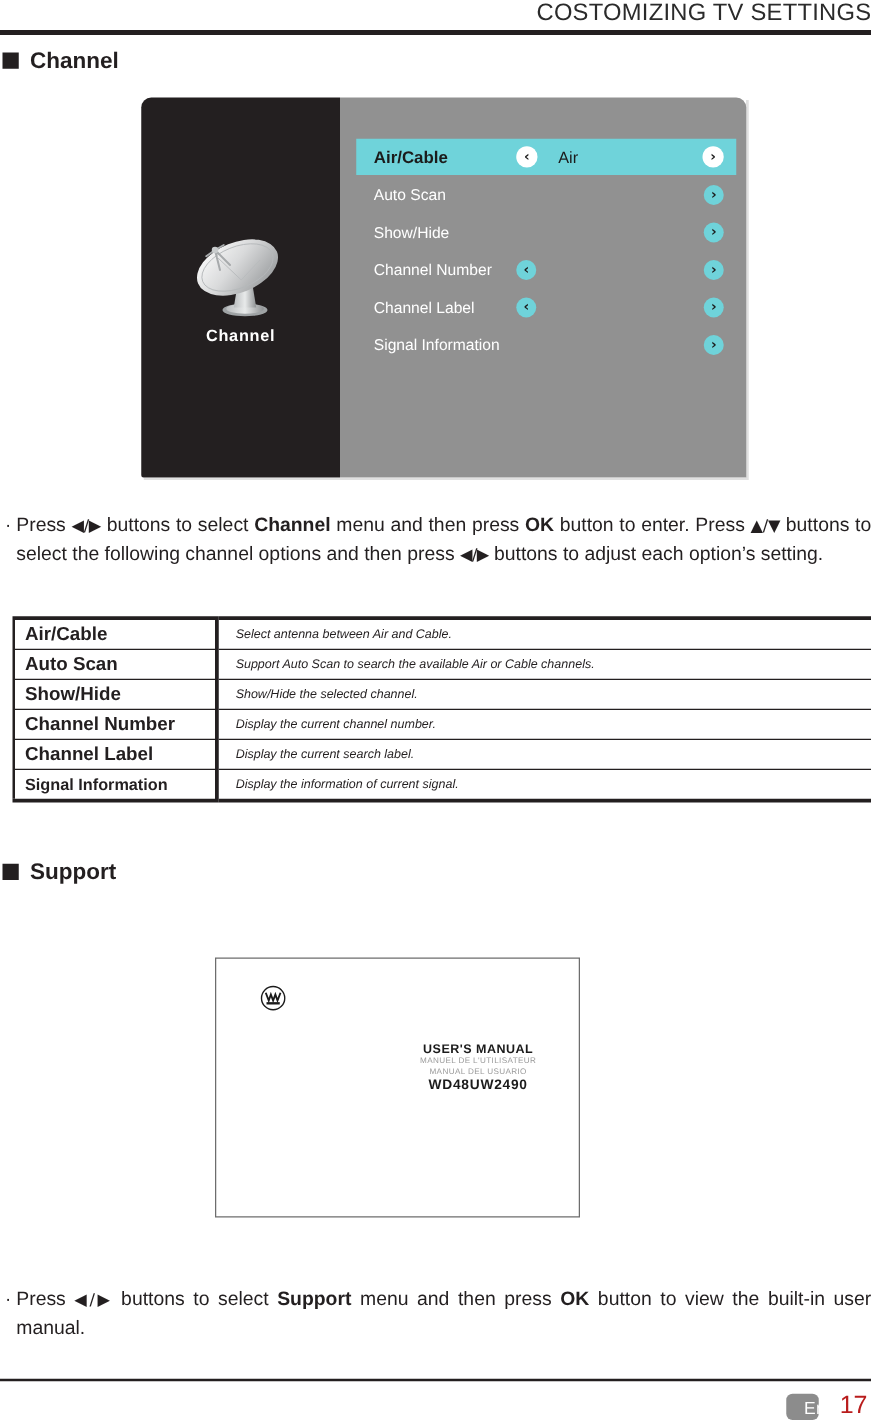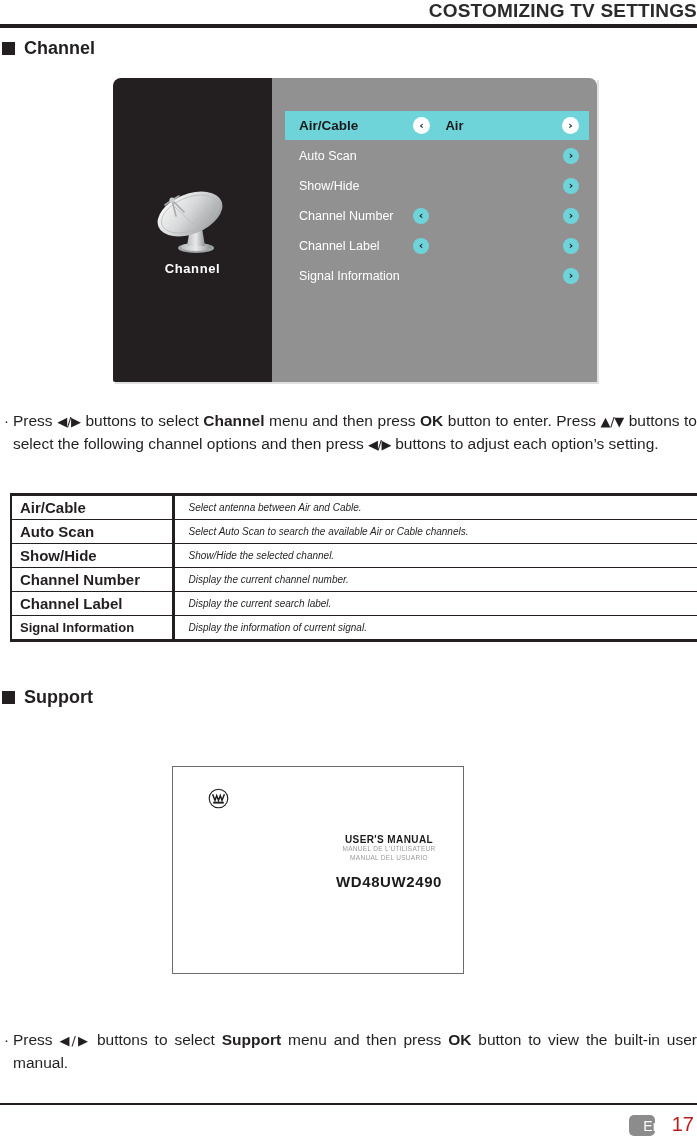--- a/index.html
+++ b/index.html
@@ -21,21 +21,21 @@
     height: 26px;
   }
   .page-header-title {
     position: absolute;
     right: 0px;
     top: 0px;
     font-size: 19px;
     letter-spacing: 0.2px;
     color: #2b2b2b;
     white-space: nowrap;
-    font-weight: 700;
+    font-weight: 400;
   }
   .header-rule {
     position: absolute;
     left: 0; right: 0;
     top: 24px;
     height: 4px;
     background: #231f20;
   }
 
   
@@ -123,21 +123,21 @@
   .osd-row.selected .osd-row-label {
     color: #1b1b1b;
     font-weight: bold;
     font-size: 13.5px;
   }
   .osd-row-value {
     position: absolute;
     left: 0; right: 0;
     text-align: center;
     font-size: 13px;
-    font-weight: bold;
+    font-weight: normal;
     color: #1b1b1b;
     padding-left: 35px;
   }
   .arrow-btn {
     position: absolute;
     width: 16px; height: 16px;
     border-radius: 50%;
     background: #6fd3da;
     display: flex;
     align-items: center;
@@ -252,22 +252,21 @@
     white-space: nowrap;
   }
   .manual-sub {
     font-size: 6.5px;
     letter-spacing: 0.3px;
     color: #9a9a9a;
     white-space: nowrap;
     line-height: 8.5px;
   }
   .manual-model {
-    margin-top: 11px;
-    font-size: 15px;
+    font-size: 11px;
     font-weight: bold;
     letter-spacing: 0.6px;
     color: #1b1b1b;
     white-space: nowrap;
   }
 
   
   .footer-rule {
     position: absolute;
     left: 0; right: 0;
@@ -396,21 +395,21 @@
 </div>
 
 <table class="spec-table">
   <tbody>
     <tr>
       <td class="spec-term">Air/Cable</td>
       <td class="spec-desc">Select antenna between Air and Cable.</td>
     </tr>
     <tr>
       <td class="spec-term">Auto Scan</td>
-      <td class="spec-desc justify-2" style="width:auto;">Select Auto Scan to search the available Air or Cable channels.</td>
+      <td class="spec-desc justify-2" style="width:auto;">Support Auto Scan to search the available Air or Cable channels.</td>
     </tr>
     <tr>
       <td class="spec-term">Show/Hide</td>
       <td class="spec-desc">Show/Hide the selected channel.</td>
     </tr>
     <tr>
       <td class="spec-term">Channel Number</td>
       <td class="spec-desc">Display the current channel number.</td>
     </tr>
     <tr>

